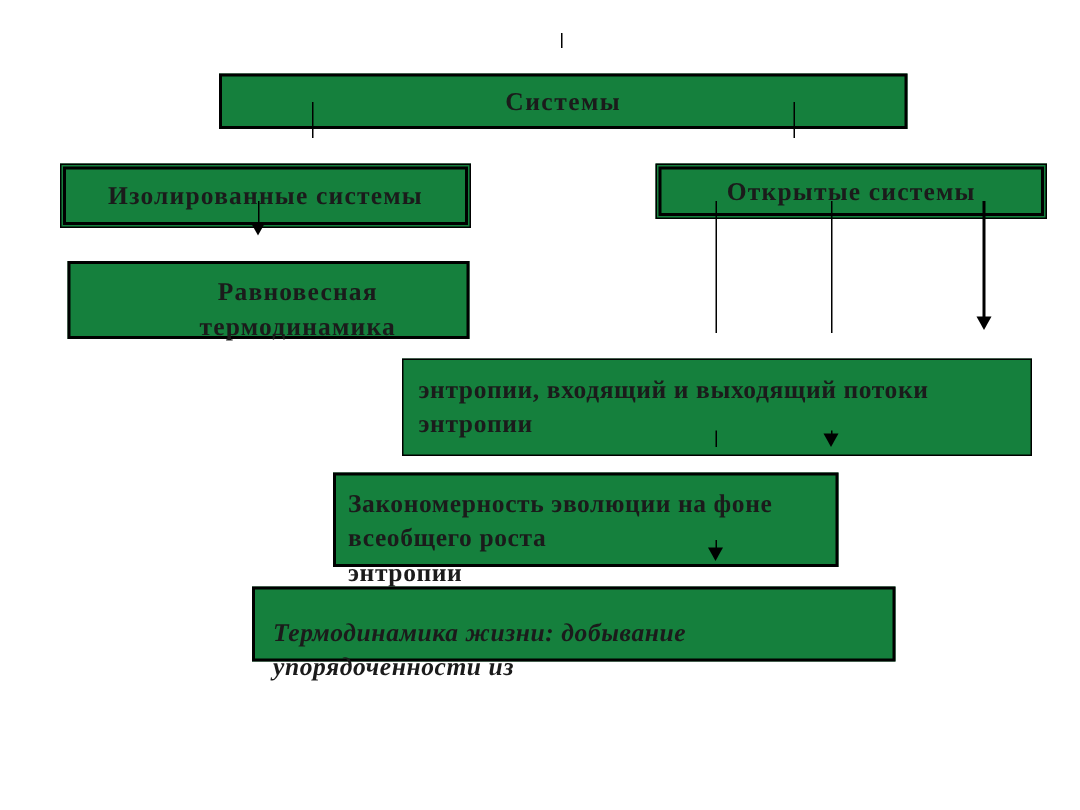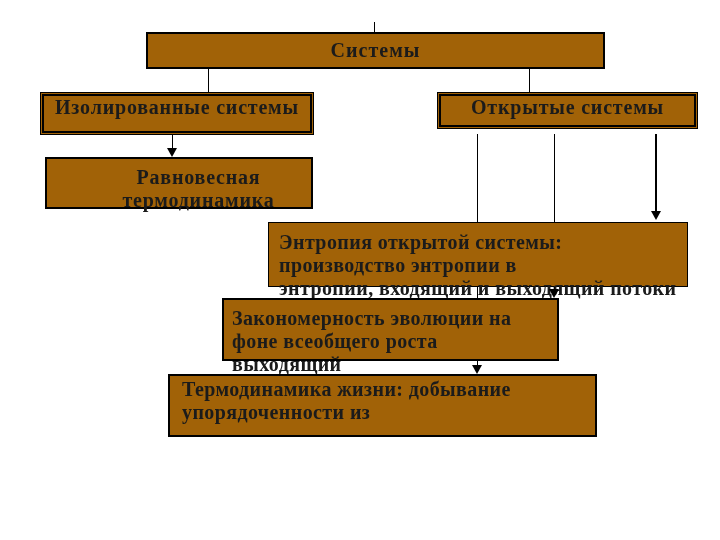--- a/index.html
+++ b/index.html
@@ -2,46 +2,46 @@
 <html><head>
 <meta charset="utf-8">
 <style>
   html,body{margin:0;padding:0;background:#ffffff;}
   .canvas{
     position:relative;width:720px;height:540px;background:#ffffff;overflow:hidden;
     font-family:"Liberation Serif","DejaVu Serif",serif;
     font-weight:bold;color:#1b1b1b;
   }
   .box{
-    position:absolute;box-sizing:border-box;border:2px solid #000;background:#a16207;
-    font-size:20px;line-height:23px;letter-spacing:0.4px;
+    position:absolute;box-sizing:border-box;border:2px solid #000;background:#15803d;
+    font-size:17px;line-height:23px;letter-spacing:0.4px;margin-top:17px;
   }
   .center{display:flex;align-items:center;justify-content:center;text-align:center;}
   .dbl{border:1px solid #000;padding:1px;}
   .dbl-inner{
     box-sizing:border-box;border:2px solid #000;width:100%;height:100%;
-    display:flex;align-items:flex-start;justify-content:center;text-align:center;
+    display:flex;align-items:center;justify-content:center;text-align:center;
     letter-spacing:0.8px;
   }
   .vline{position:absolute;width:1px;background:#000;}
   .vline.thick{width:2px;}
   .arrowhead{
     position:absolute;width:0;height:0;
     border-left:5px solid transparent;border-right:5px solid transparent;
     border-top:9px solid #000;
   }
   .txt{display:block;}
   
   .b-systems{left:146px;top:32px;width:459px;height:37px;letter-spacing:1px;}
   .b-isolated{left:40px;top:92px;width:274px;height:43px;}
   .b-open{left:437px;top:92px;width:261px;height:37px;}
   .b-equilibrium{left:45px;top:157px;width:268px;height:52px;align-items:flex-start;padding-top:7px;letter-spacing:0.8px;padding-left:39px;}
   .b-entropy{left:268px;top:222px;width:420px;height:65px;border-width:1.5px;padding:8px 10px;}
   .b-law{left:222px;top:298px;width:337px;height:63px;padding:7px 8px;}
-  .b-thermo{left:168px;top:374px;width:429px;height:63px;border-width:2.5px;padding:2px 12px;}
+  .b-thermo{left:168px;top:374px;width:429px;height:50px;border-width:2.5px;padding:17px 12px;font-style:italic;}
 </style>
 </head>
 <body>
 
 <div class="canvas">
 
   <div class="vline" style="left:374px;top:22px;height:10px;"></div>
 
   <div class="box center b-systems">
     <span class="txt">Системы</span>
@@ -68,31 +68,30 @@
   <div class="box center b-equilibrium">
     <span class="txt">Равновесная термодинамика</span>
   </div>
 
   <div class="vline" style="left:477px;top:134px;height:88px;"></div>
   <div class="vline" style="left:554px;top:134px;height:88px;"></div>
   <div class="vline thick" style="left:655px;top:134px;height:78px;"></div>
   <div class="arrowhead" style="left:651px;top:211px;"></div>
 
   <div class="box b-entropy">
-    <span class="txt">Энтропия открытой системы: производство энтропии в</span>
     <span class="txt">энтропии, входящий и выходящий потоки энтропии</span>
   </div>
 
   <div class="vline" style="left:477px;top:287px;height:11px;"></div>
   <div class="vline" style="left:554px;top:287px;height:4px;"></div>
   <div class="arrowhead" style="left:549px;top:289px;"></div>
 
   <div class="box b-law">
     <span class="txt">Закономерность эволюции на фоне всеобщего роста</span>
-    <span class="txt">выходящий</span>
+    <span class="txt">энтропии</span>
   </div>
 
   <div class="vline" style="left:477px;top:360px;height:7px;"></div>
   <div class="arrowhead" style="left:472px;top:365px;"></div>
 
   <div class="box b-thermo">
     <span class="txt">Термодинамика жизни: добывание упорядоченности из</span>
   </div>
 
 </div>

